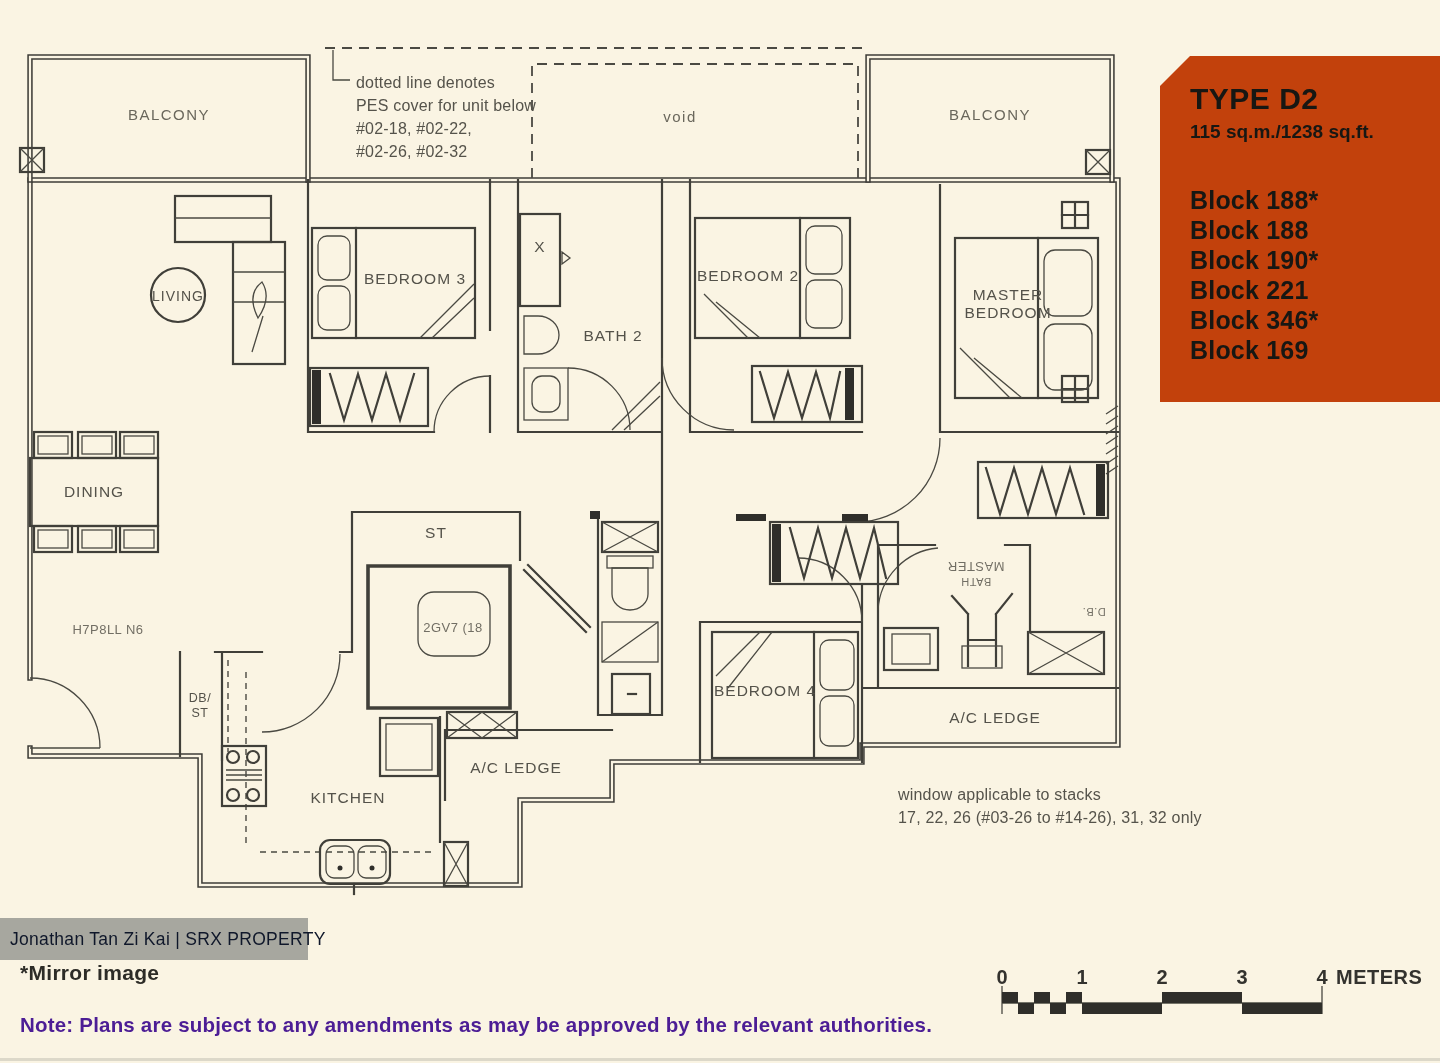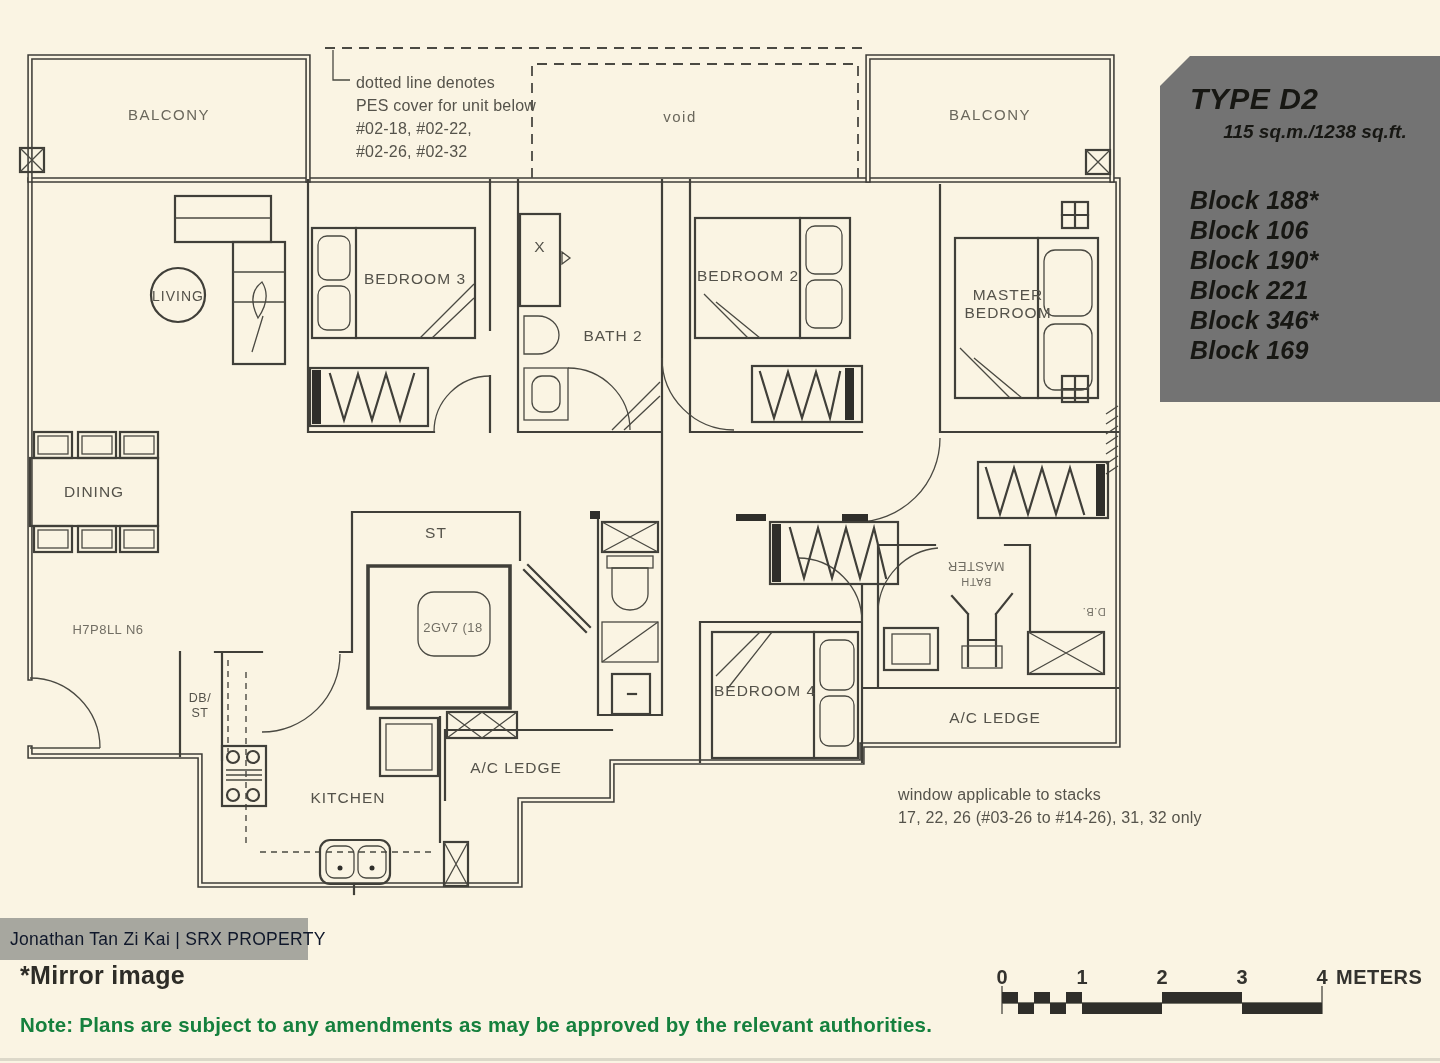--- a/index.html
+++ b/index.html
@@ -28,38 +28,38 @@
   .scale-num{font-size:20px;font-weight:bold;fill:#33322E;text-anchor:middle;}
   .scale-unit{font-size:20px;font-weight:bold;fill:#33322E;text-anchor:start;letter-spacing:.5px;}
 
   
   .info-panel{
     position:absolute;left:1160px;top:56px;width:280px;height:346px;
     clip-path:polygon(30px 0, 100% 0, 100% 100%, 0 100%, 0 30px);
     padding:26px 0 0 30px;box-sizing:border-box;color:#171713;
   }
   .info-title{font-size:30px;font-weight:800;letter-spacing:.5px;}
-  .info-area{font-size:19px;font-weight:700;margin-top:5px;text-align:center;}
+  .info-area{font-size:19px;font-weight:700;margin-top:5px;}
   .block-list{margin-top:42px;}
   .block-item{font-size:25px;font-weight:800;line-height:30px;letter-spacing:.2px;}
 
   
   .watermark{
     position:absolute;left:0;top:918px;width:308px;height:42px;
     background:rgba(160,160,153,.92);color:#0f172a;
     font-size:17.5px;line-height:42px;padding-left:10px;box-sizing:border-box;
     letter-spacing:.3px;white-space:nowrap;
   }
   .mirror-note{
-    position:absolute;left:20px;top:961px;font-size:25px;font-weight:bold;
+    position:absolute;left:20px;top:961px;font-size:21px;font-weight:bold;
     color:#2D2C27;letter-spacing:.3px;
   }
   .disclaimer{
     position:absolute;left:20px;top:1013px;font-size:20.5px;font-weight:600;
-    color:#15803d;letter-spacing:.2px;white-space:nowrap;
+    color:#4c1d95;letter-spacing:.2px;white-space:nowrap;
   }
   .bottom-edge{position:absolute;left:0;top:1058px;width:1440px;height:3px;background:#DCD8C9;}
 </style>
 </head>
 <body>
 
 <div class="stage">
 
   <svg class="plan-svg" viewBox="0 0 1440 1063">
 
@@ -325,26 +325,26 @@
       <rect x="1018" y="1003" width="16" height="11" class="blk"></rect>
       <rect x="1034" y="992" width="16" height="11" class="blk"></rect>
       <rect x="1050" y="1003" width="16" height="11" class="blk"></rect>
       <rect x="1066" y="992" width="16" height="11" class="blk"></rect>
       <rect x="1082" y="1003" width="80" height="11" class="blk"></rect>
       <rect x="1162" y="992" width="80" height="11" class="blk"></rect>
       <rect x="1242" y="1003" width="80" height="11" class="blk"></rect>
     </g>
   </svg>
 
-  <div class="info-panel" style="background:#737373;font-style:italic;">
+  <div class="info-panel" style="background:#c2410c;">
     <div class="info-title">TYPE D2</div>
     <div class="info-area">115 sq.m./1238 sq.ft.</div>
     <div class="block-list">
       <div class="block-item">Block 188*</div>
-      <div class="block-item">Block 106</div>
+      <div class="block-item">Block 188</div>
       <div class="block-item">Block 190*</div>
       <div class="block-item">Block 221</div>
       <div class="block-item">Block 346*</div>
       <div class="block-item">Block 169</div>
     </div>
   </div>
 
   <div class="watermark">Jonathan Tan Zi Kai | SRX PROPERTY</div>
 
   <div class="mirror-note">*Mirror image</div>

